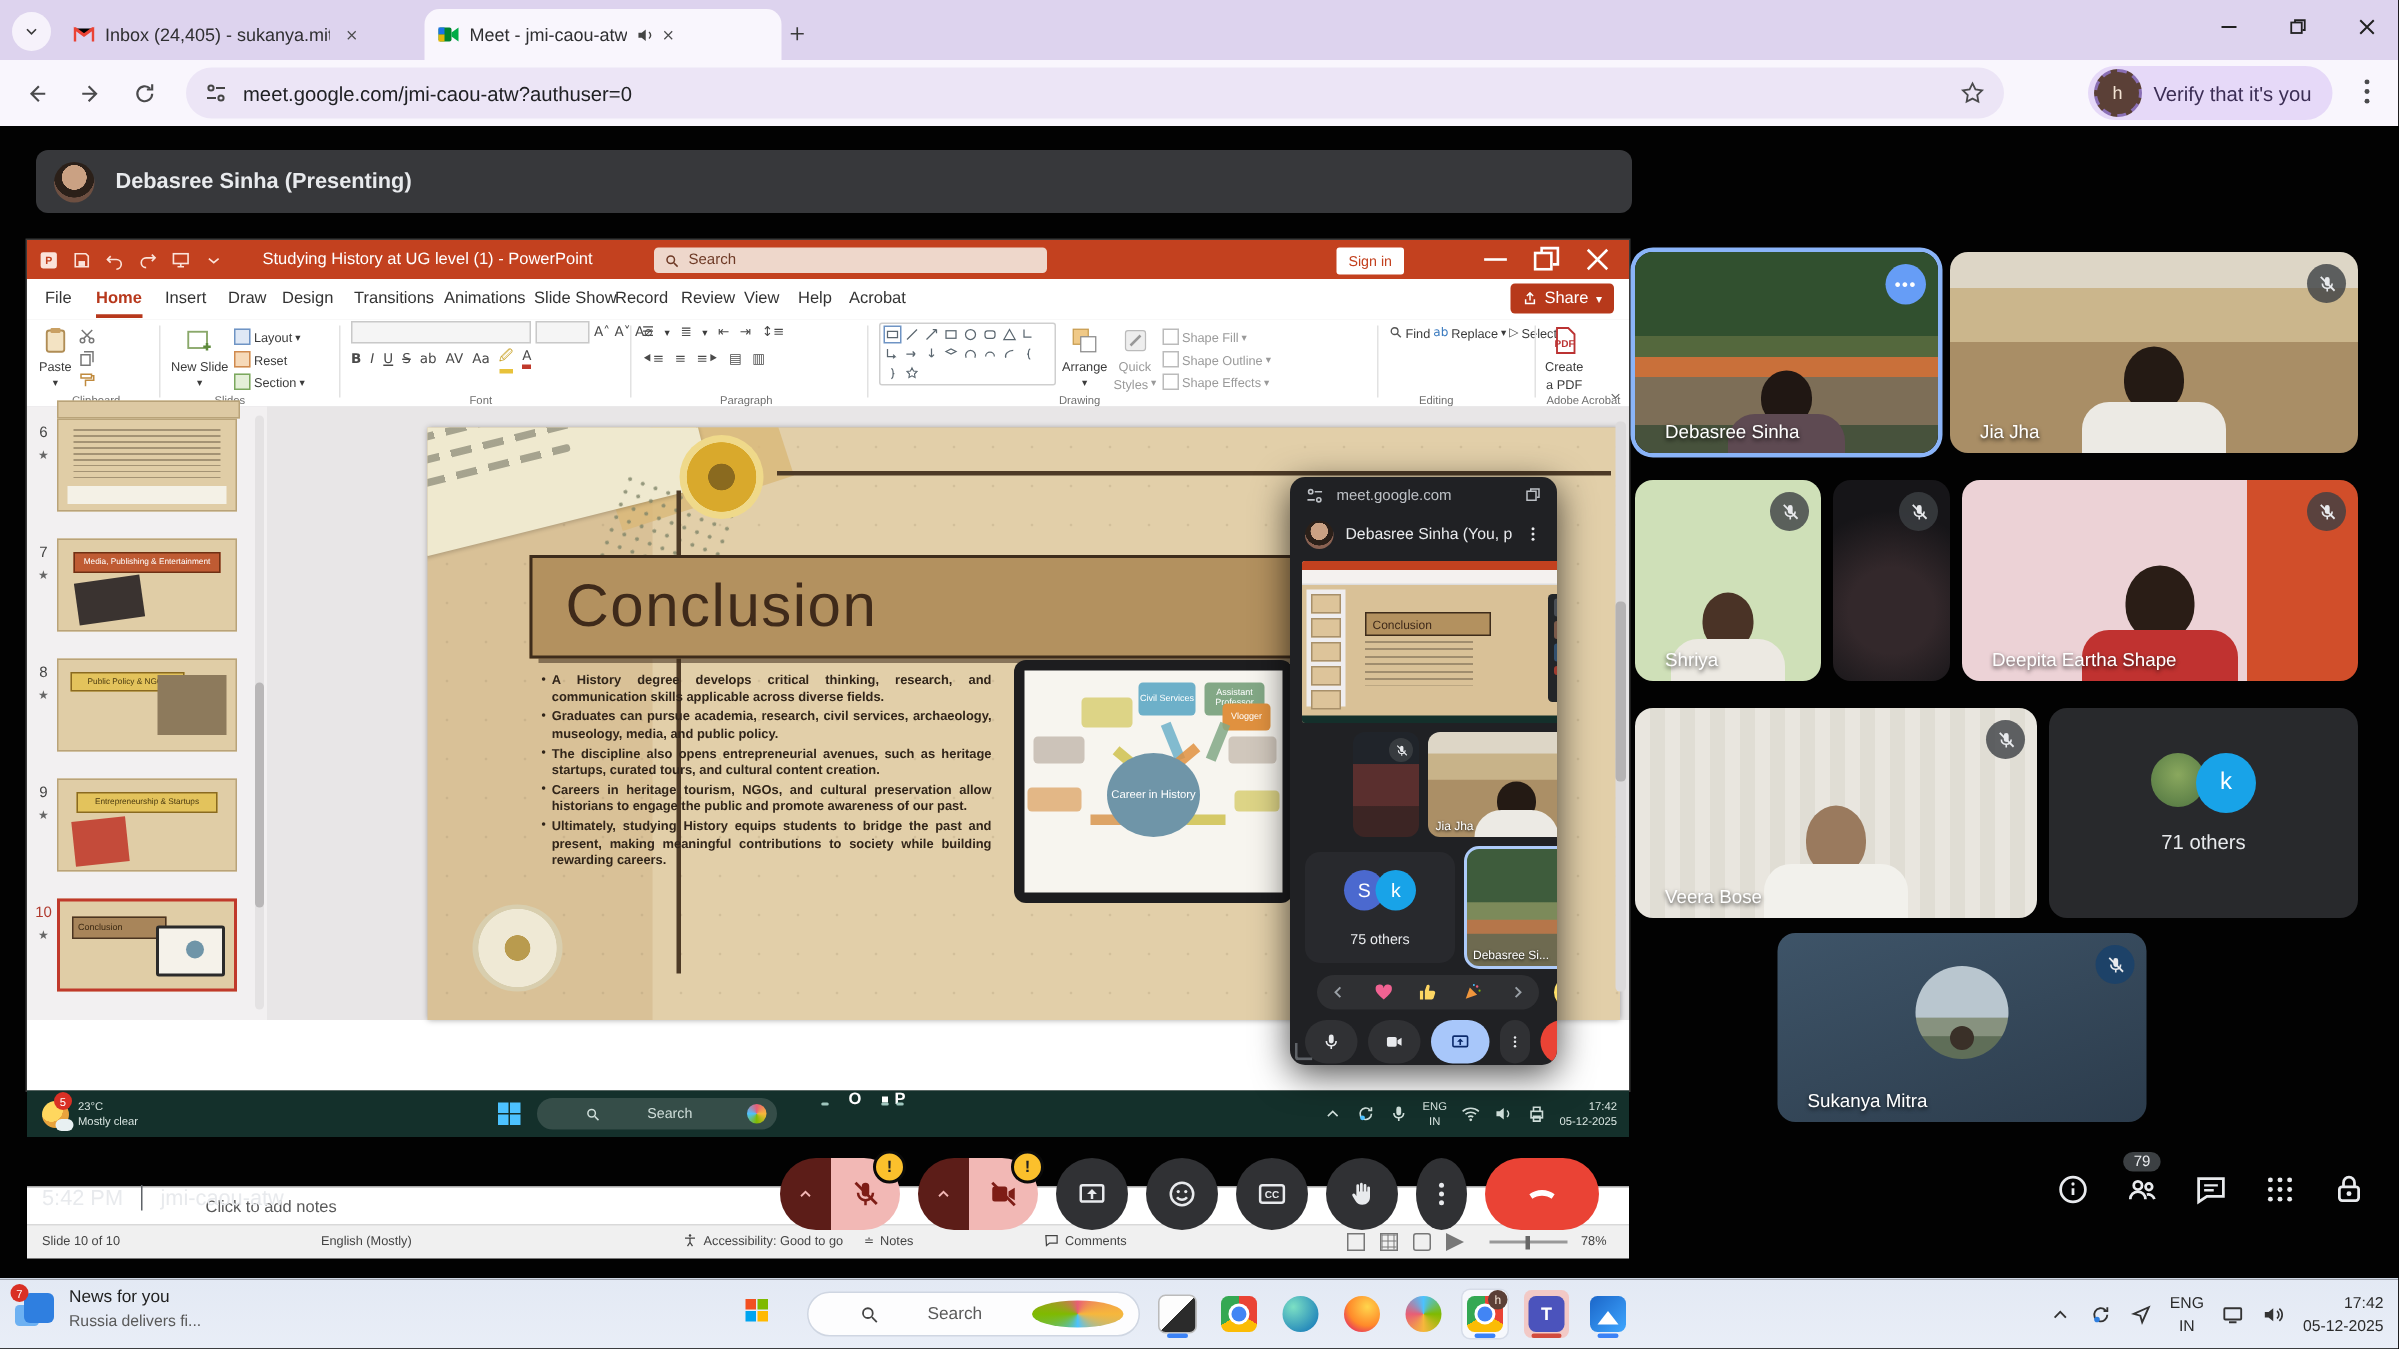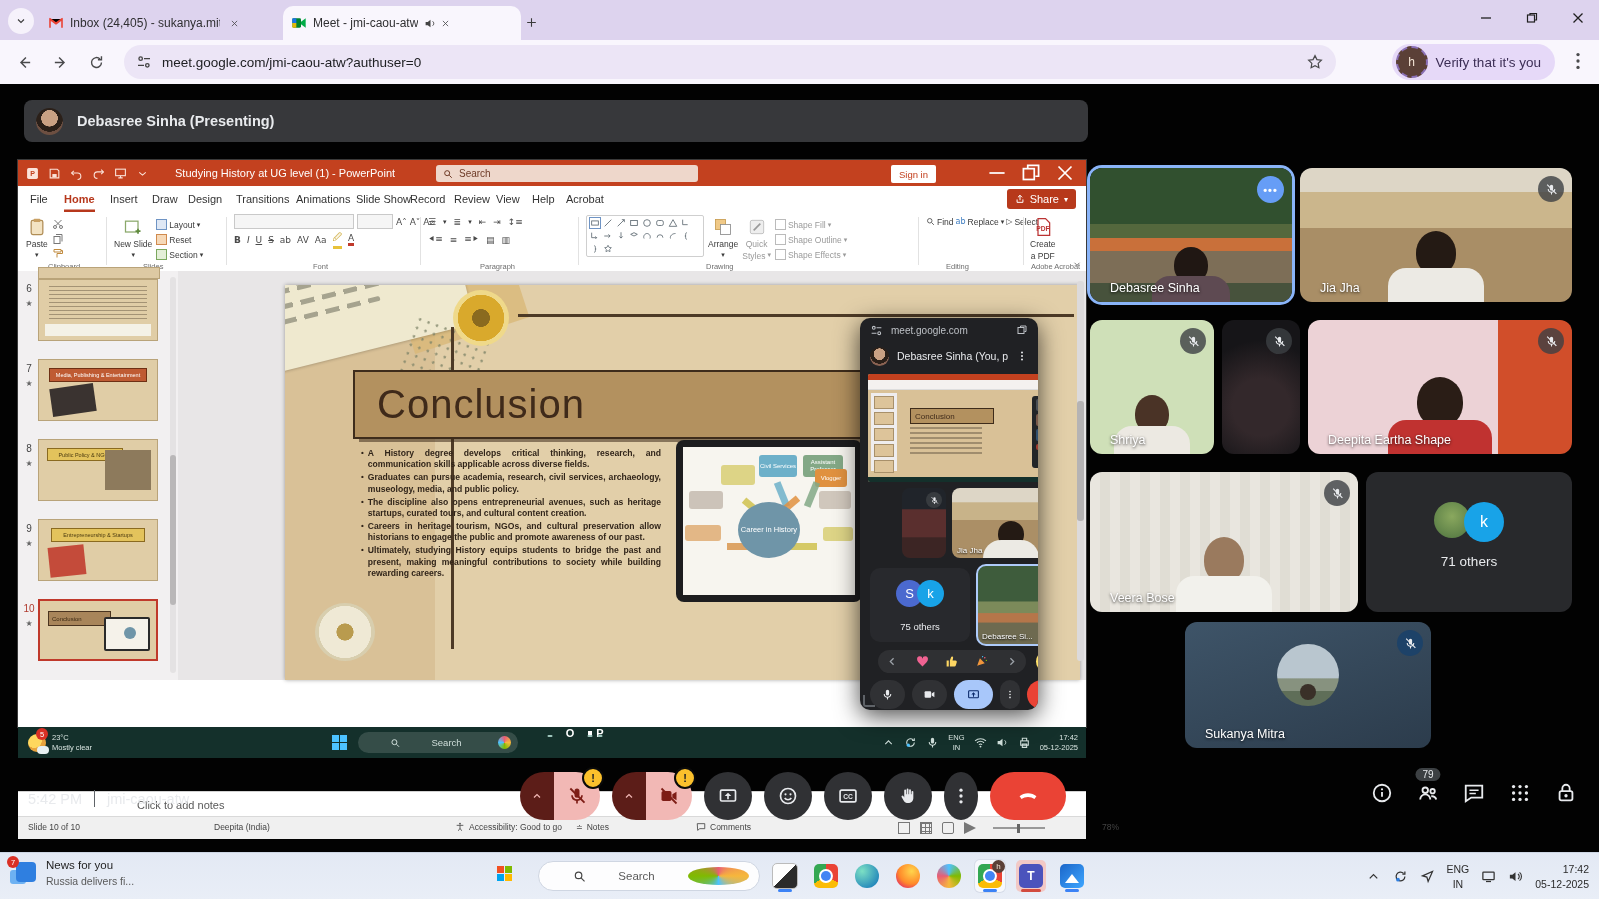--- a/index.html
+++ b/index.html
@@ -849,21 +849,21 @@
 
         <div style="position:absolute;right:2px;top:10px;width:7px;height:380px;background:#dcdadb;border-radius:3px;">
           <div style="position:absolute;left:0;top:120px;width:7px;height:120px;background:#b5b3b4;border-radius:3px;"></div>
         </div>
 
         <div id="notesbar">
           <span class="nph">Click to add notes</span>
         </div>
         <div id="statusbar">
           <span class="s" style="left:10px;">Slide 10 of 10</span>
-          <span class="s" style="left:196px;">Deepita (India)</span>
+          <span class="s" style="left:196px;">English (Mostly)</span>
           <span class="s f" style="left:437px;gap:4px;">
             <span class="ico" style="width:10px;height:10px;color:#444;">
                 <svg viewBox="0 0 24 24">
                   <circle cx="12" cy="4" r="2" fill="currentColor"></circle>
                   <path d="M4 8h16M12 8v7l-4 6M12 15l4 6" fill="none" stroke="currentColor" stroke-width="2"></path>
                 </svg>
               </span>
             <span>Accessibility: Good to go</span>
           </span>
           <span class="s f" style="left:558px;gap:4px;">
@@ -878,21 +878,21 @@
               </span>
               <span>Comments</span>
             </span>
           <span class="s viewico" style="left:880px;"></span>
           <span class="s viewico" style="left:902px;background:linear-gradient(90deg,#777 1px,transparent 1px),linear-gradient(#777 1px,transparent 1px);background-size:4px 4px;"></span>
           <span class="s viewico" style="left:924px;border-radius:2px;"></span>
           <span class="s viewico" style="left:946px;clip-path:polygon(0 0,100% 50%,0 100%);background:#777;border:none;"></span>
           <div id="zoomslider" style="left:975px;">
               <i></i>
             </div>
-          <span class="s" style="left:1084px;">78%</span>
+          <span class="s" style="left:1036px;">78%</span>
         </div>
       </div>
     </div>
 
     <div id="sharedbar">
       <div id="weather">
         <span class="wico"></span>
         <span class="badge">5</span>
         <span class="wt"><span>23°C</span><br>
         <span>Mostly clear</span></span>

